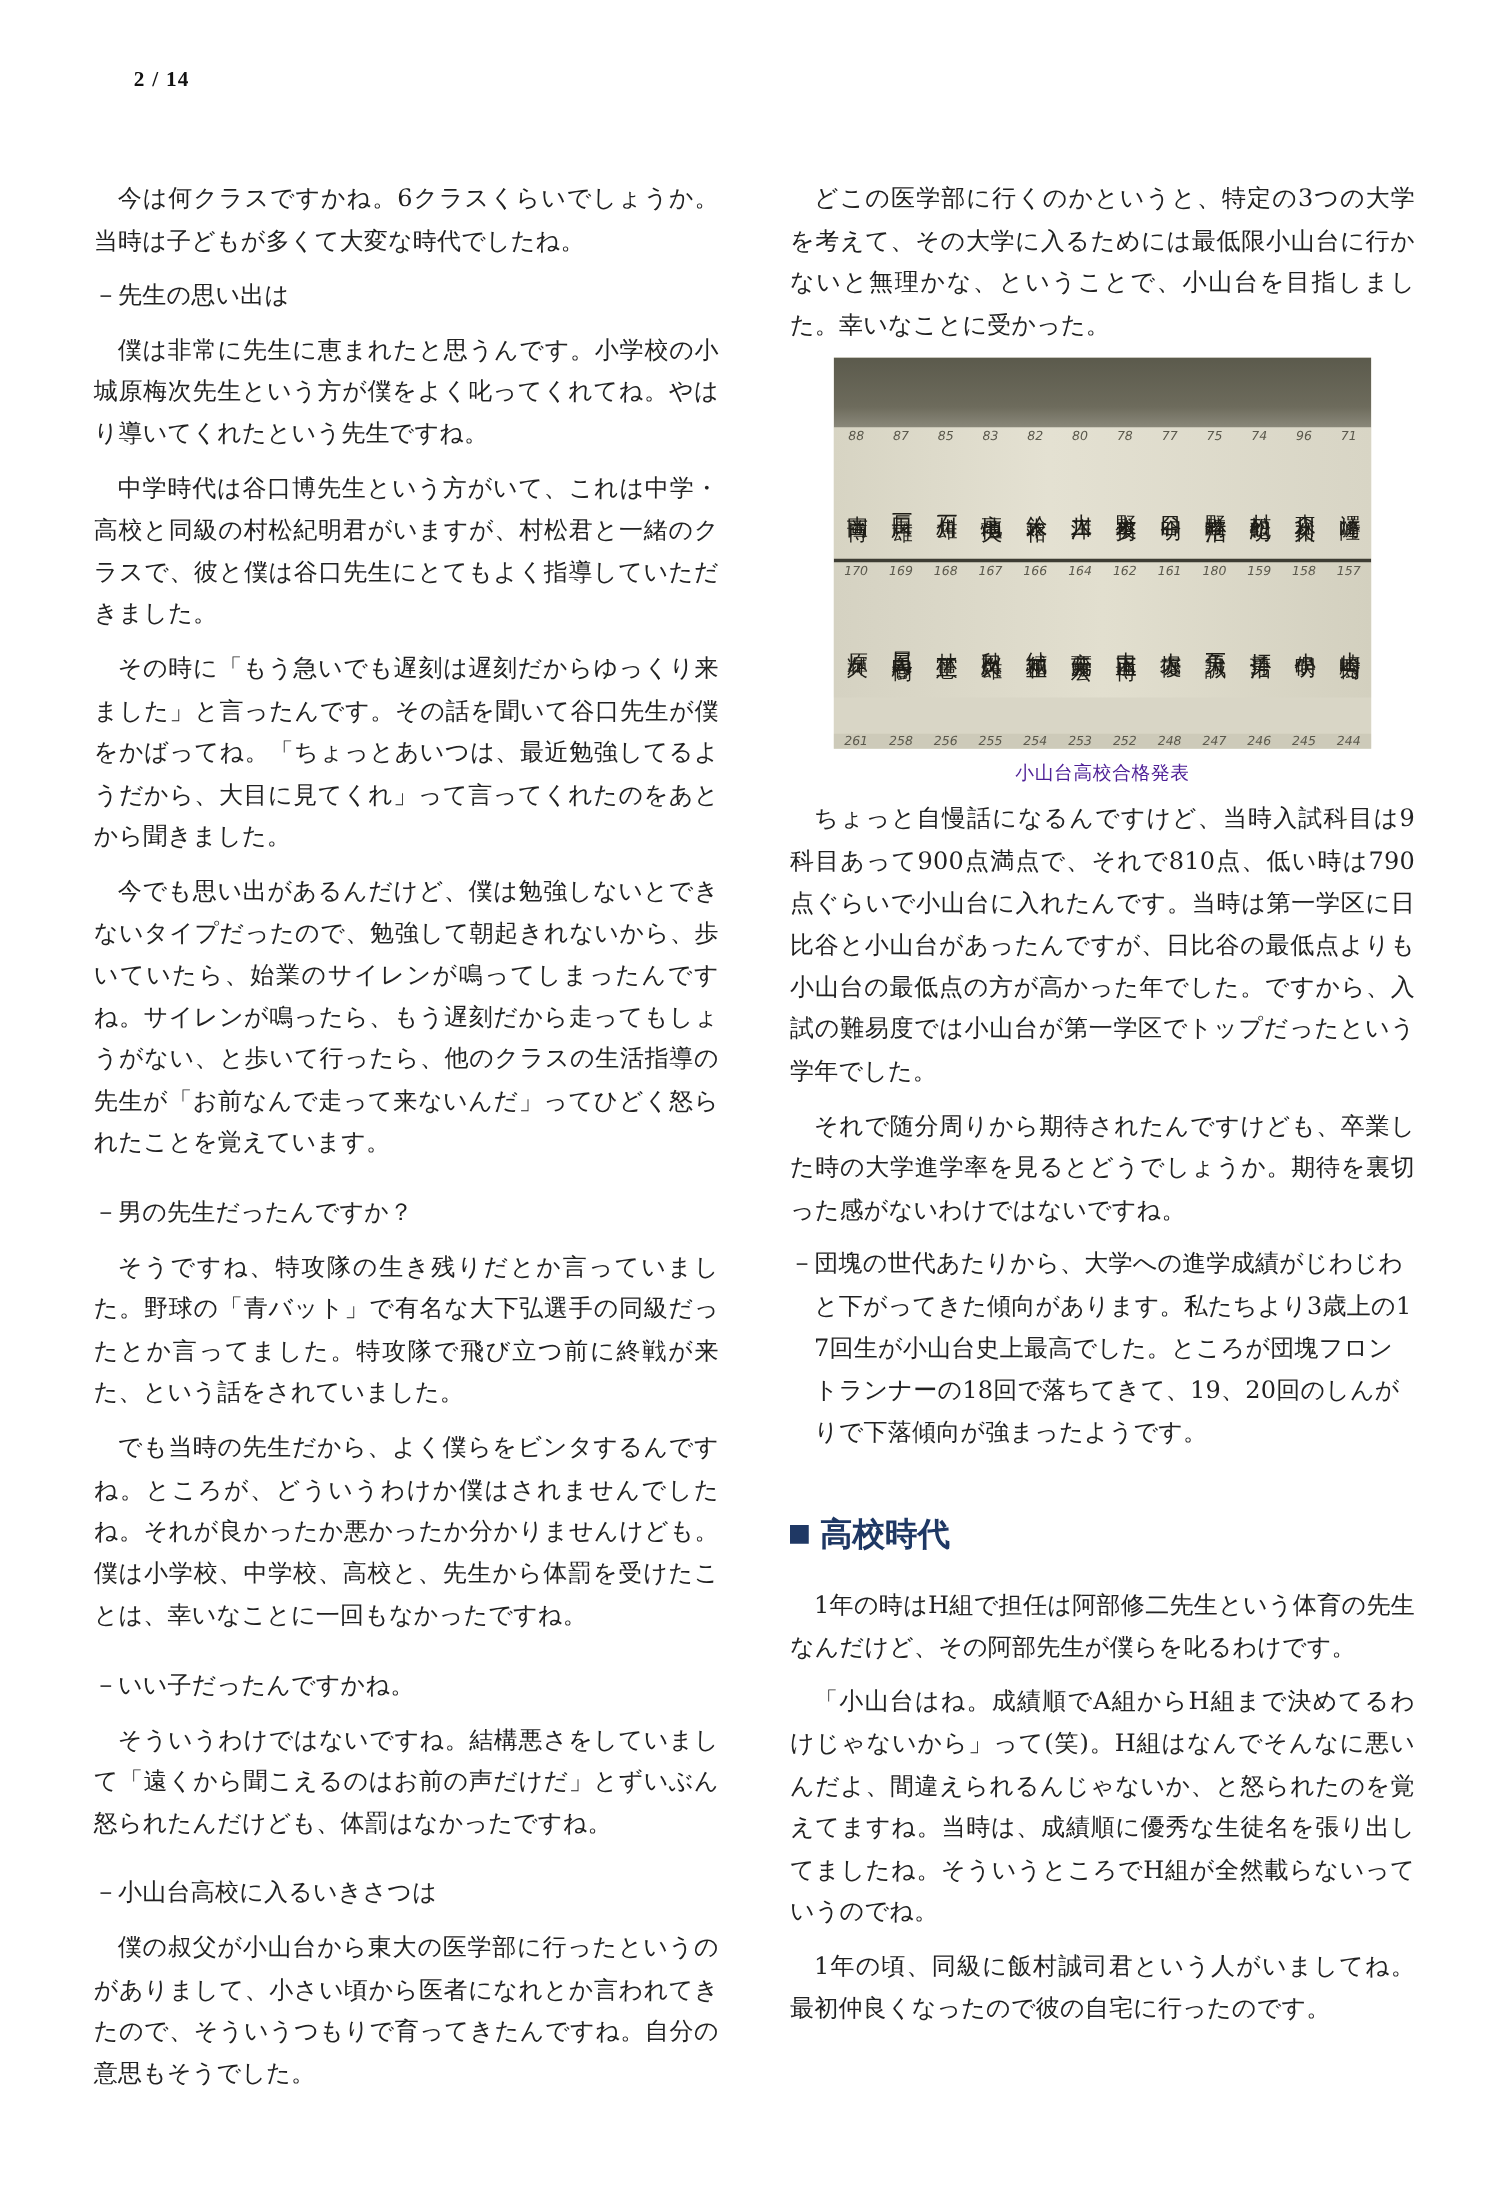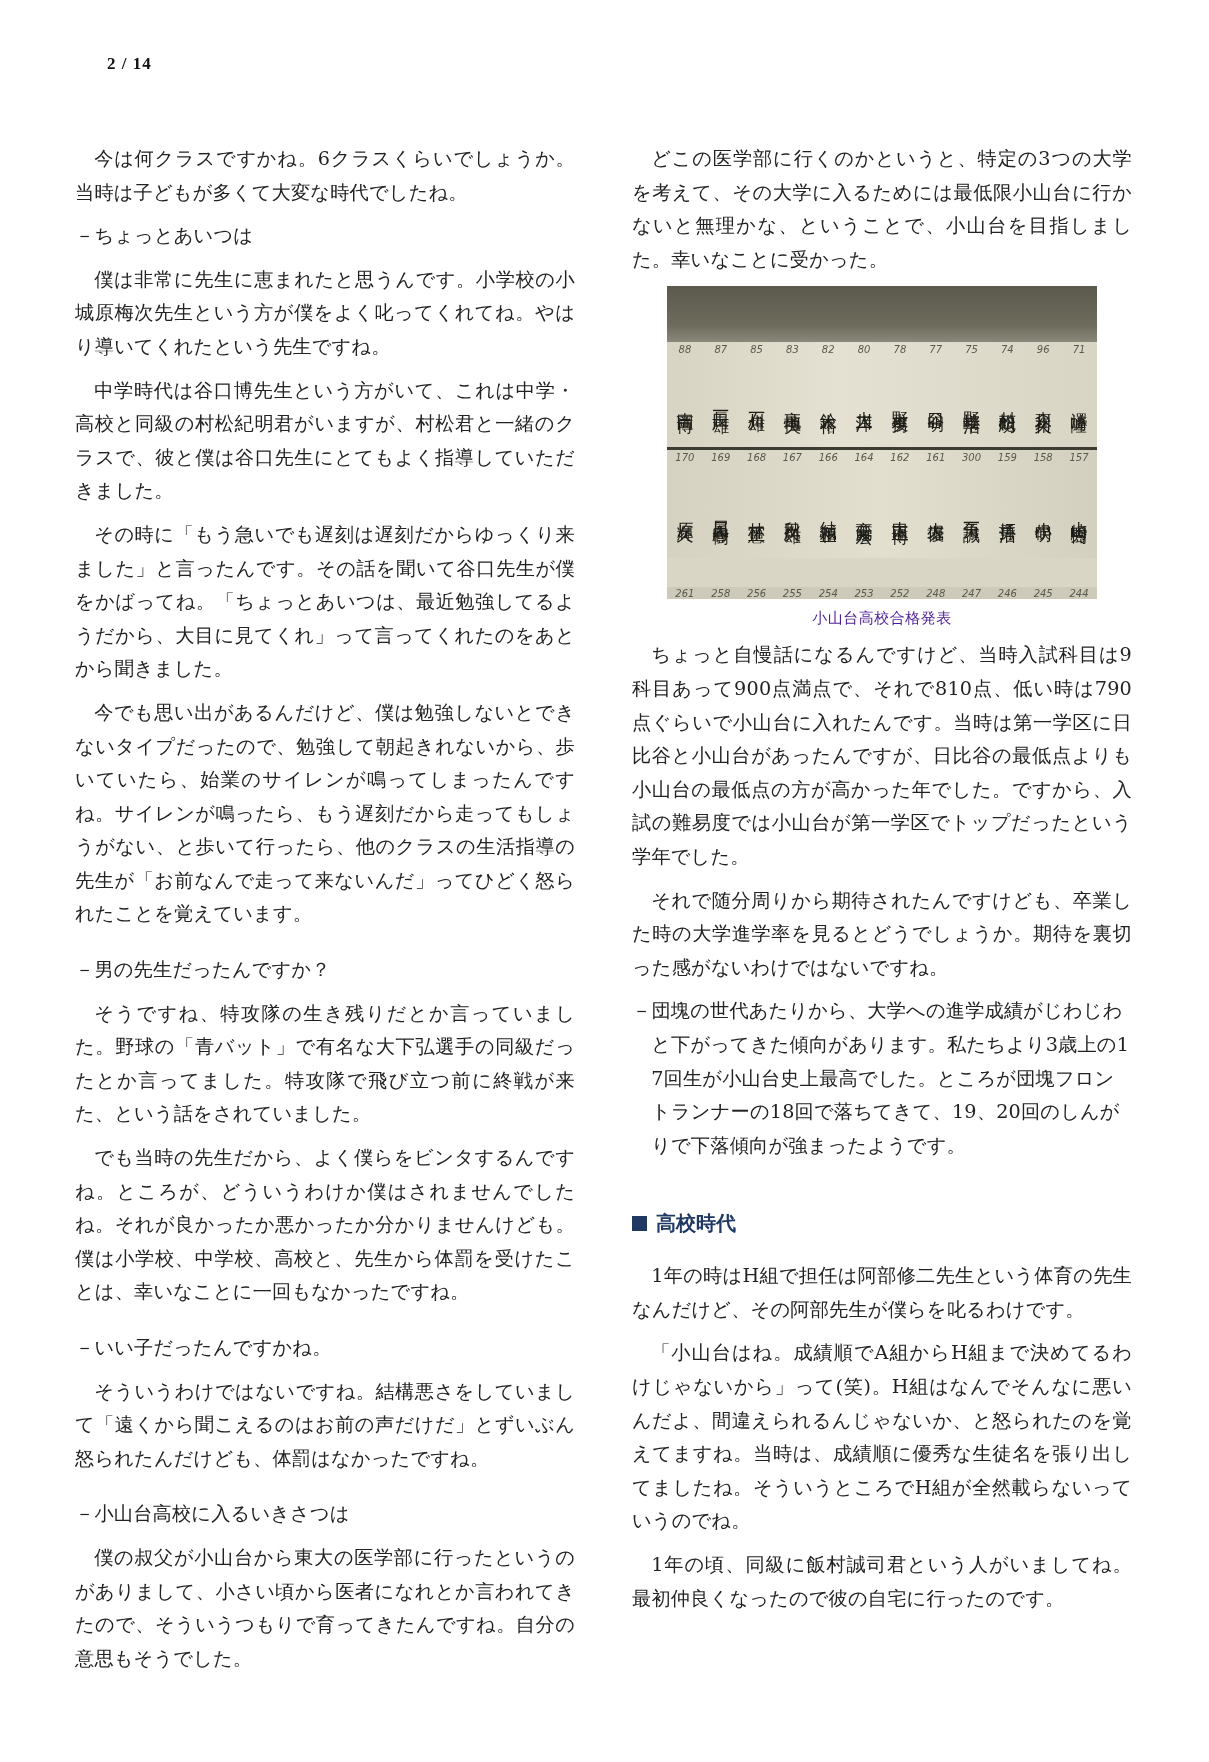--- a/index.html
+++ b/index.html
@@ -50,32 +50,32 @@
   .photo .name {
     writing-mode: vertical-rl; font-family: "DejaVu Serif", serif; font-size: 17px;
     color: #1d1c16; letter-spacing: 2px; line-height: 1;
   }
   .caption {
     margin-top: 10px; font-family: "DejaVu Sans", "Liberation Sans", sans-serif;
     font-size: 15px; color: #4c1d95; letter-spacing: 0.5px;
   }
   .section-heading {
     margin: 48px 0 22px 0; font-family: "DejaVu Sans", "Liberation Sans", sans-serif;
-    font-size: 20px; font-weight: bold; color: #1f3864; display: flex; align-items: center;
+    font-size: 26px; font-weight: bold; color: #1f3864; display: flex; align-items: center;
   }
   .section-heading .square { display: inline-block; width: 15px; height: 15px; background: #1f3864; margin-right: 9px; }
 </style>
 </head>
 <body>
 
 <div class="page-number">2 / 14</div>
 
 <div class="column col-left">
   <p class="para">今は何クラスですかね。6クラスくらいでしょうか。当時は子どもが多くて大変な時代でしたね。</p>
-  <p class="question">－ちょっとあいつは</p>
+  <p class="question">－先生の思い出は</p>
   <p class="para">僕は非常に先生に恵まれたと思うんです。小学校の小城原梅次先生という方が僕をよく叱ってくれてね。やはり導いてくれたという先生ですね。</p>
   <p class="para">中学時代は谷口博先生という方がいて、これは中学・高校と同級の村松紀明君がいますが、村松君と一緒のクラスで、彼と僕は谷口先生にとてもよく指導していただきました。</p>
   <p class="para">その時に「もう急いでも遅刻は遅刻だからゆっくり来ました」と言ったんです。その話を聞いて谷口先生が僕をかばってね。「ちょっとあいつは、最近勉強してるようだから、大目に見てくれ」って言ってくれたのをあとから聞きました。</p>
   <p class="para">今でも思い出があるんだけど、僕は勉強しないとできないタイプだったので、勉強して朝起きれないから、歩いていたら、始業のサイレンが鳴ってしまったんですね。サイレンが鳴ったら、もう遅刻だから走ってもしょうがない、と歩いて行ったら、他のクラスの生活指導の先生が「お前なんで走って来ないんだ」ってひどく怒られたことを覚えています。</p>
   <p class="question gap-q">－男の先生だったんですか？</p>
   <p class="para">そうですね、特攻隊の生き残りだとか言っていました。野球の「青バット」で有名な大下弘選手の同級だったとか言ってました。特攻隊で飛び立つ前に終戦が来た、という話をされていました。</p>
   <p class="para">でも当時の先生だから、よく僕らをビンタするんですね。ところが、どういうわけか僕はされませんでしたね。それが良かったか悪かったか分かりませんけども。僕は小学校、中学校、高校と、先生から体罰を受けたことは、幸いなことに一回もなかったですね。</p>
   <p class="question gap-q">－いい子だったんですかね。</p>
   <p class="para">そういうわけではないですね。結構悪さをしていまして「遠くから聞こえるのはお前の声だけだ」とずいぶん怒られたんだけども、体罰はなかったですね。</p>
   <p class="question gap-q">－小山台高校に入るいきさつは</p>
@@ -122,21 +122,21 @@
       </div>
       <div class="nums n2">
         <span>170</span>
         <span>169</span>
         <span>168</span>
         <span>167</span>
         <span>166</span>
         <span>164</span>
         <span>162</span>
         <span>161</span>
-        <span>300</span>
+        <span>180</span>
         <span>159</span>
         <span>158</span>
         <span>157</span>
       </div>
       <div class="names r2">
         <span class="name">原輝久</span>
         <span class="name">尾日向春樹</span>
         <span class="name">林憲正</span>
         <span class="name">秋田久雄</span>
         <span class="name">結城和正</span>

